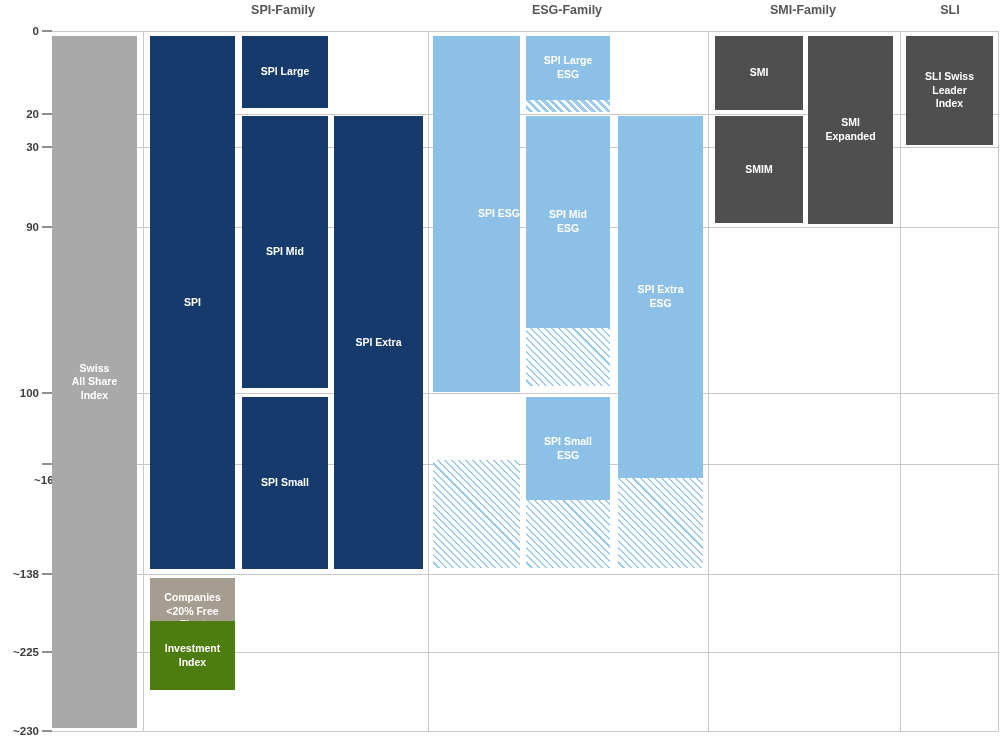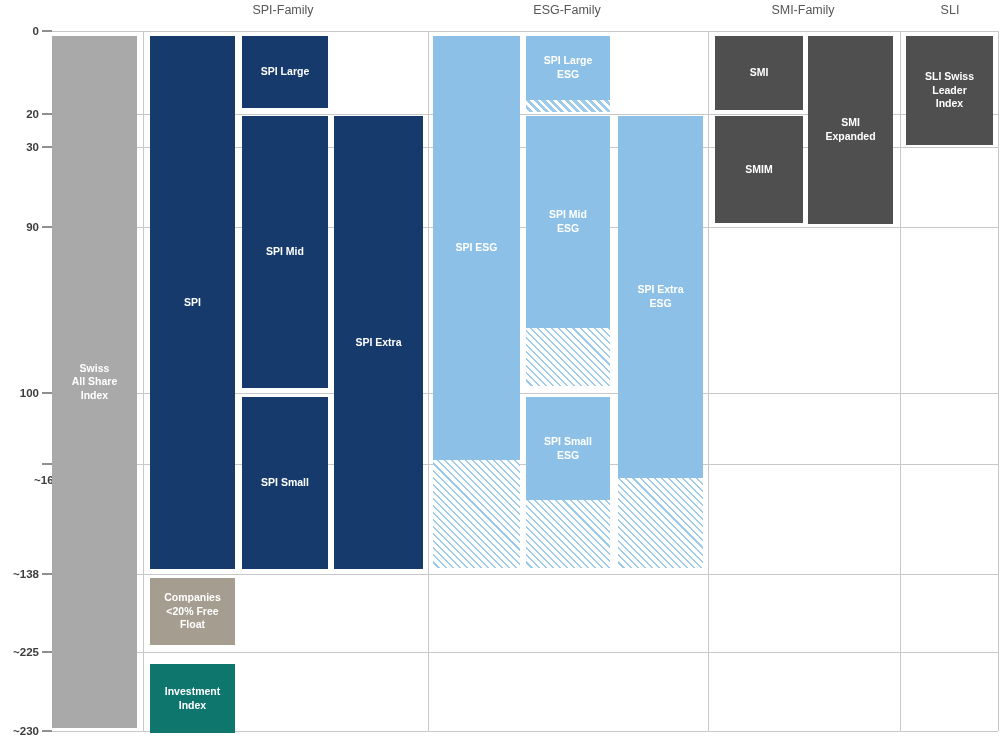--- a/index.html
+++ b/index.html
@@ -2,21 +2,21 @@
 <html><head>
 <meta charset="utf-8">
 <style>
   html,body{margin:0;padding:0;background:#ffffff;}
   .stage{
     position:relative;width:1002px;height:745px;background:#ffffff;
     font-family:"Liberation Sans", sans-serif;overflow:hidden;
   }
   .hdr{
     position:absolute;top:3px;transform:translateX(-50%);
-    font-weight:normal;font-size:12.5px;color:#565656;white-space:nowrap;
+    font-weight:bold;font-size:12.5px;color:#565656;white-space:nowrap;
   }
   .gridline{position:absolute;height:1px;background:#c8c8c8;}
   .vline{position:absolute;width:1px;background:#c8c8c8;}
   .tickmark{position:absolute;height:2px;background:#8f8f8f;}
   .ticklabel{
     position:absolute;left:0;width:39px;text-align:right;
     font-weight:bold;font-size:11.5px;color:#3d3d3d;line-height:16px;white-space:nowrap;
   }
   .block{
     position:absolute;display:flex;align-items:center;justify-content:center;
@@ -85,21 +85,21 @@
       <div class="block" style="left: 242px; width: 86px; top: 116px; height: 272px; background: rgb(21, 58, 107);">
         <div class="lbl" style="color: rgb(255, 255, 255);">SPI Mid</div>
       </div>
       <div class="block" style="left: 242px; width: 86px; top: 397px; height: 172px; background: rgb(21, 58, 107);">
         <div class="lbl" style="color: rgb(255, 255, 255);">SPI Small</div>
       </div>
       <div class="block" style="left: 334px; width: 89px; top: 116px; height: 453px; background: rgb(21, 58, 107);">
         <div class="lbl" style="color: rgb(255, 255, 255);">SPI Extra</div>
       </div>
       <div class="hatch" style="left: 433px; width: 87px; top: 460px; height: 108px; background-image: repeating-linear-gradient(45deg, rgb(255, 255, 255) 0px, rgb(255, 255, 255) 3.5px, rgb(158, 203, 234) 3.5px, rgb(158, 203, 234) 5px);"></div>
-      <div class="block" style="left: 433px; width: 87px; top: 36px; height: 424px; background: rgb(140, 192, 230);">
+      <div class="block" style="left: 433px; width: 87px; top: 36px; height: 356px; background: rgb(140, 192, 230); justify-content: flex-end;">
         <div class="lbl" style="color: rgb(255, 255, 255);">SPI ESG</div>
       </div>
       <div class="hatch" style="left: 526px; width: 84px; top: 100px; height: 12px; background-image: repeating-linear-gradient(45deg, rgb(255, 255, 255) 0px, rgb(255, 255, 255) 2.5px, rgb(158, 203, 234) 2.5px, rgb(158, 203, 234) 5.5px);"></div>
       <div class="block" style="left: 526px; width: 84px; top: 36px; height: 64px; background: rgb(140, 192, 230);">
         <div class="lbl" style="color: rgb(255, 255, 255);">SPI Large
 ESG</div>
       </div>
       <div class="hatch" style="left: 526px; width: 84px; top: 328px; height: 58px; background-image: repeating-linear-gradient(45deg, rgb(255, 255, 255) 0px, rgb(255, 255, 255) 3.5px, rgb(158, 203, 234) 3.5px, rgb(158, 203, 234) 5px);"></div>
       <div class="block" style="left: 526px; width: 84px; top: 116px; height: 212px; background: rgb(140, 192, 230);">
         <div class="lbl" style="color: rgb(255, 255, 255);">SPI Mid
@@ -128,18 +128,18 @@
       <div class="block" style="left: 906px; width: 87px; top: 36px; height: 109px; background: rgb(79, 79, 79);">
         <div class="lbl" style="color: rgb(255, 255, 255);">SLI Swiss
 Leader
 Index</div>
       </div>
       <div class="block" style="left: 150px; width: 85px; top: 578px; height: 67px; background: rgb(165, 157, 144);">
         <div class="lbl" style="color: rgb(255, 255, 255);">Companies
 &lt;20% Free
 Float</div>
       </div>
-      <div class="block" style="left: 150px; width: 85px; top: 664px; height: 69px; background: #0f766e;">
+      <div class="block" style="left: 150px; width: 85px; top: 621px; height: 69px; background: #4d7c0f;">
         <div class="lbl" style="color: rgb(255, 255, 255);">Investment
 Index</div>
       </div>
     </div>
 </div>
 
 </body></html>

